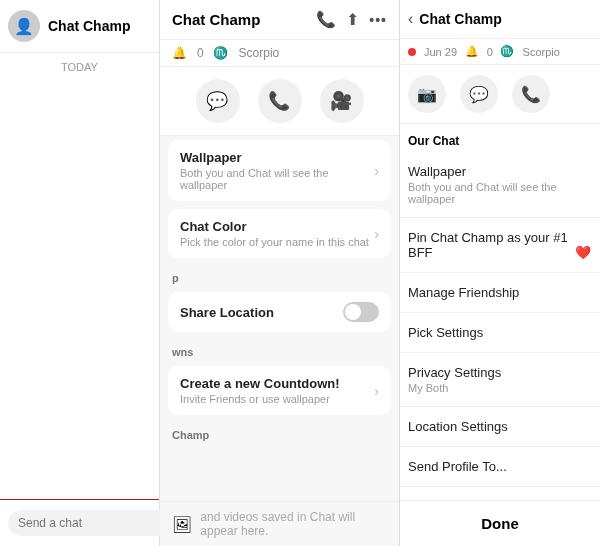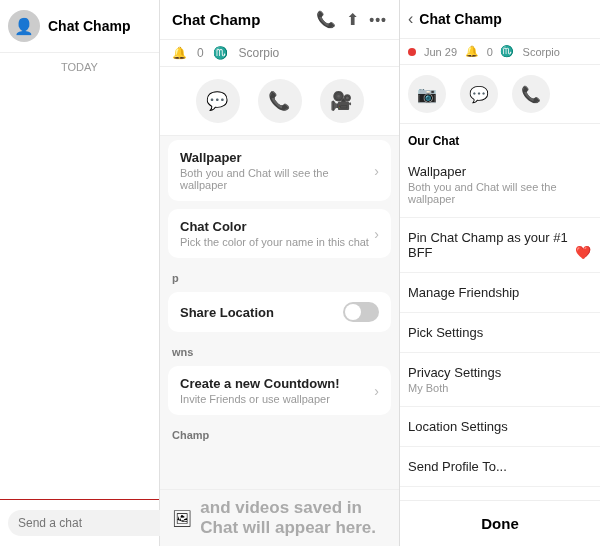--- a/index.html
+++ b/index.html
@@ -229,23 +229,22 @@
       padding: 8px 12px;
       display: flex;
       align-items: center;
       gap: 8px;
       border-top: 1px solid #eee;
     }
     .mid-footer-icon {
       font-size: 16px;
     }
     .mid-footer-text {
-      font-size: 17px;
+      font-size: 12px;
       color: #aaa;
-      font-weight: bold;
     }
 
     
     .right-panel {
       width: 200px;
       background: #fff;
       display: flex;
       flex-direction: column;
       height: 546px;
     }

